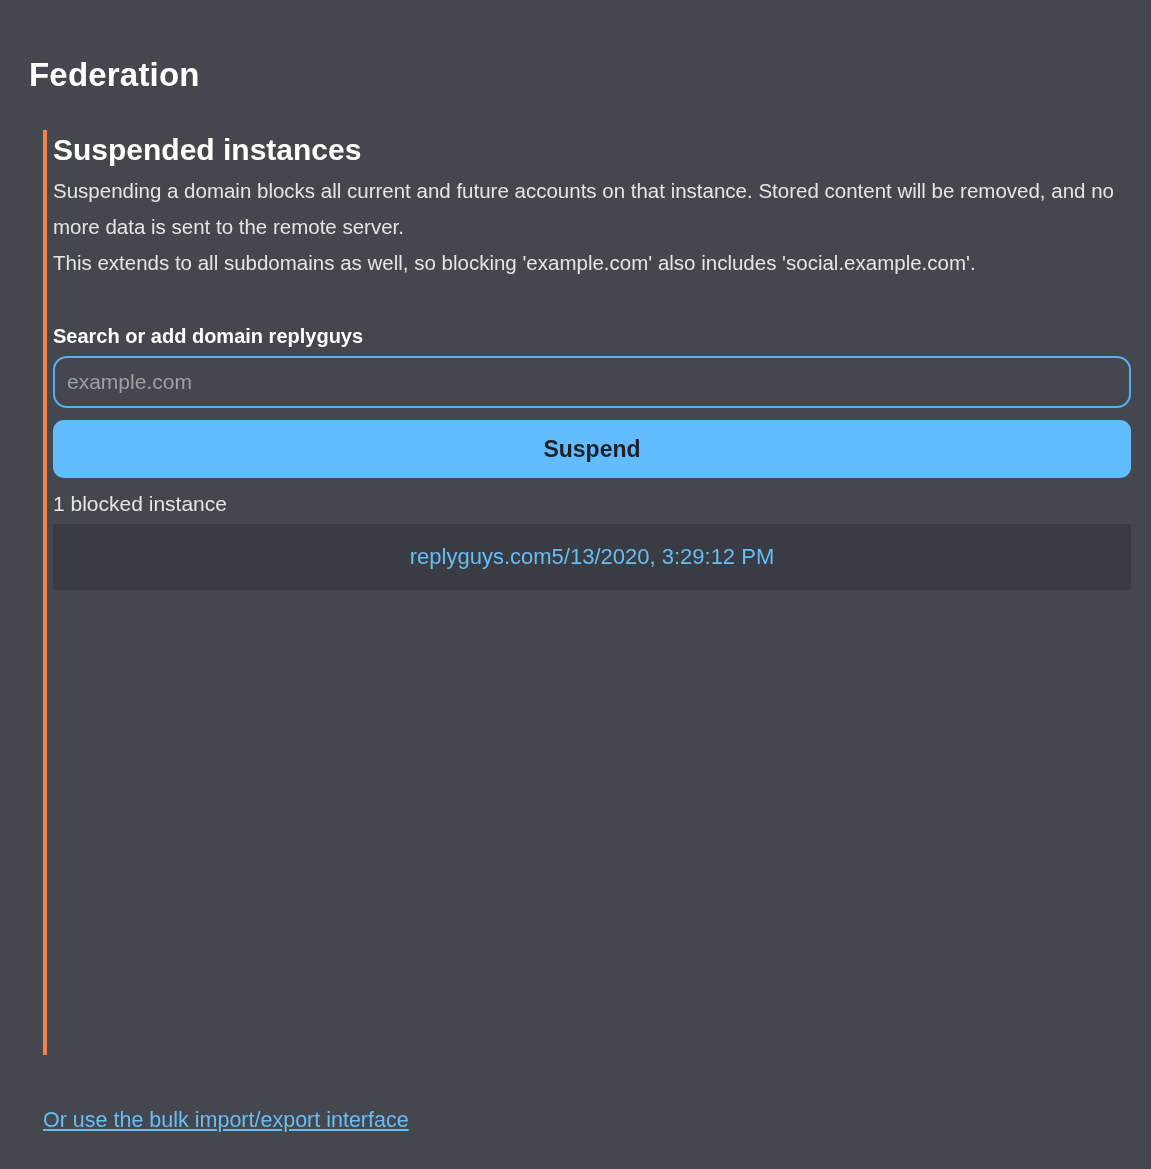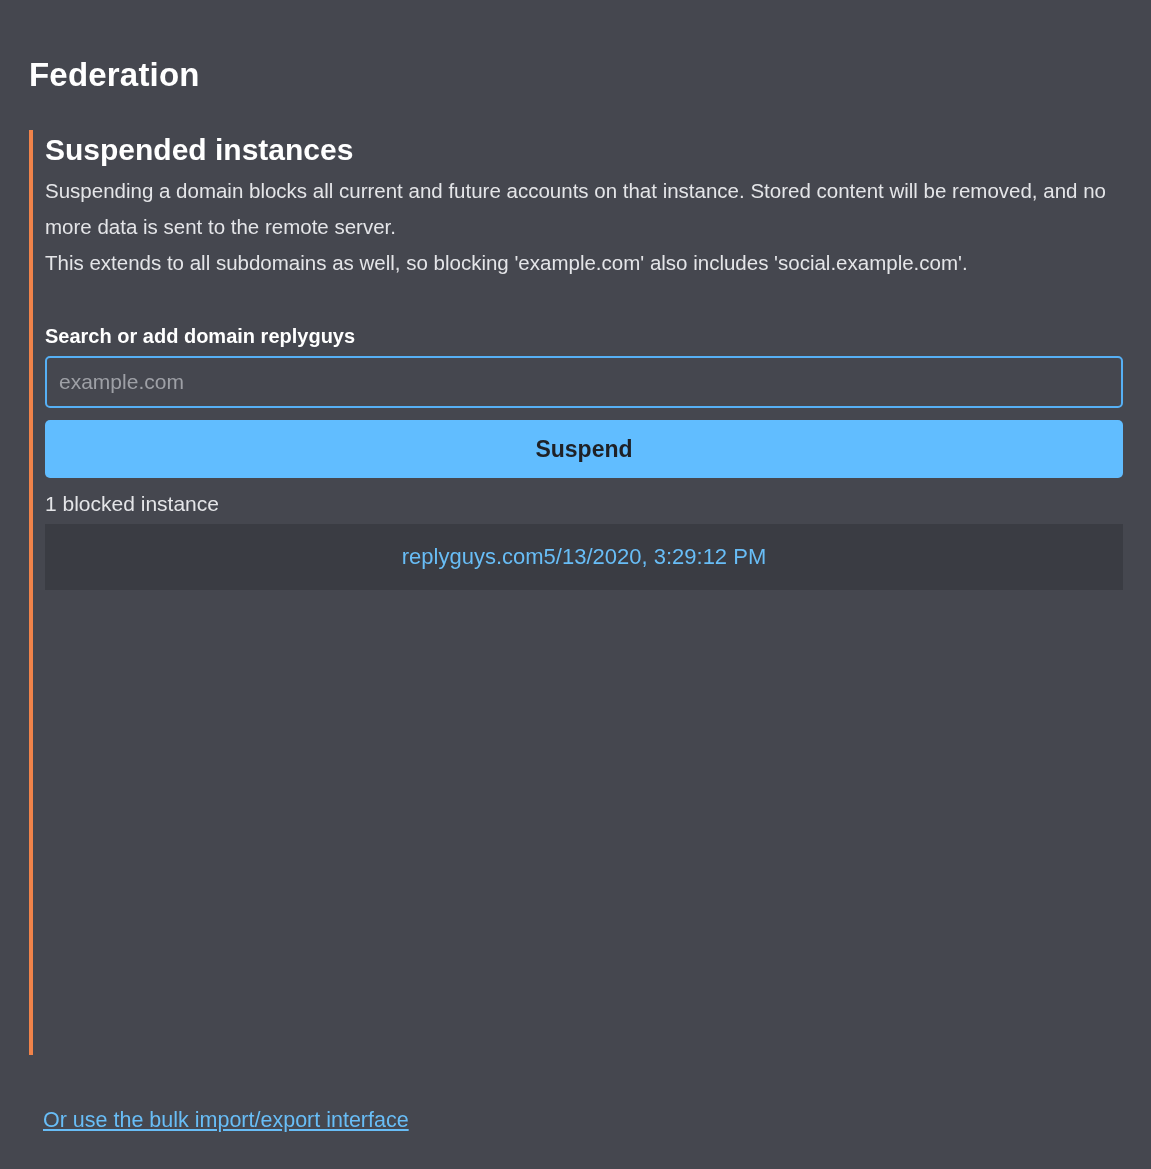--- a/index.html
+++ b/index.html
@@ -24,23 +24,23 @@
   .page-title {
     font-size: 33px;
     font-weight: bold;
     color: #ffffff;
     margin: 0;
     padding: 56px 0 0 29px;
     letter-spacing: 0.2px;
   }
   .panel {
     margin-top: 36px;
-    margin-left: 29px;
+    margin-left: 43px;
     border-left: 4px solid #f0834a;
-    padding-left: 12px;
+    padding-left: 6px;
     height: 925px;
     box-sizing: border-box;
   }
   .section-title {
     font-size: 30px;
     font-weight: bold;
     color: #ffffff;
     margin: 0;
     padding: 0 0 4px 0;
     line-height: 1.3;
@@ -59,39 +59,39 @@
     margin-top: 44px;
     margin-bottom: 8px;
   }
   .domain-input {
     display: block;
     box-sizing: border-box;
     width: 1078px;
     height: 52px;
     background: #45474f;
     border: 2px solid #56b0f5;
-    border-radius: 5px;
+    border-radius: 14px;
     color: #e8e9eb;
     font-size: 21px;
     font-family: "Liberation Sans", sans-serif;
     padding: 0 12px;
     outline: none;
   }
   .domain-input::placeholder {
     color: #9ea0a6;
   }
   .suspend-button {
     display: block;
     box-sizing: border-box;
     width: 1078px;
     height: 58px;
     margin-top: 12px;
     background: #61bdff;
     border: none;
-    border-radius: 5px;
+    border-radius: 11px;
     color: #1f2126;
     font-size: 23px;
     font-weight: bold;
     font-family: "Liberation Sans", sans-serif;
     cursor: pointer;
   }
   .count-text {
     font-size: 21px;
     color: #e4e5e8;
     margin-top: 14px;

